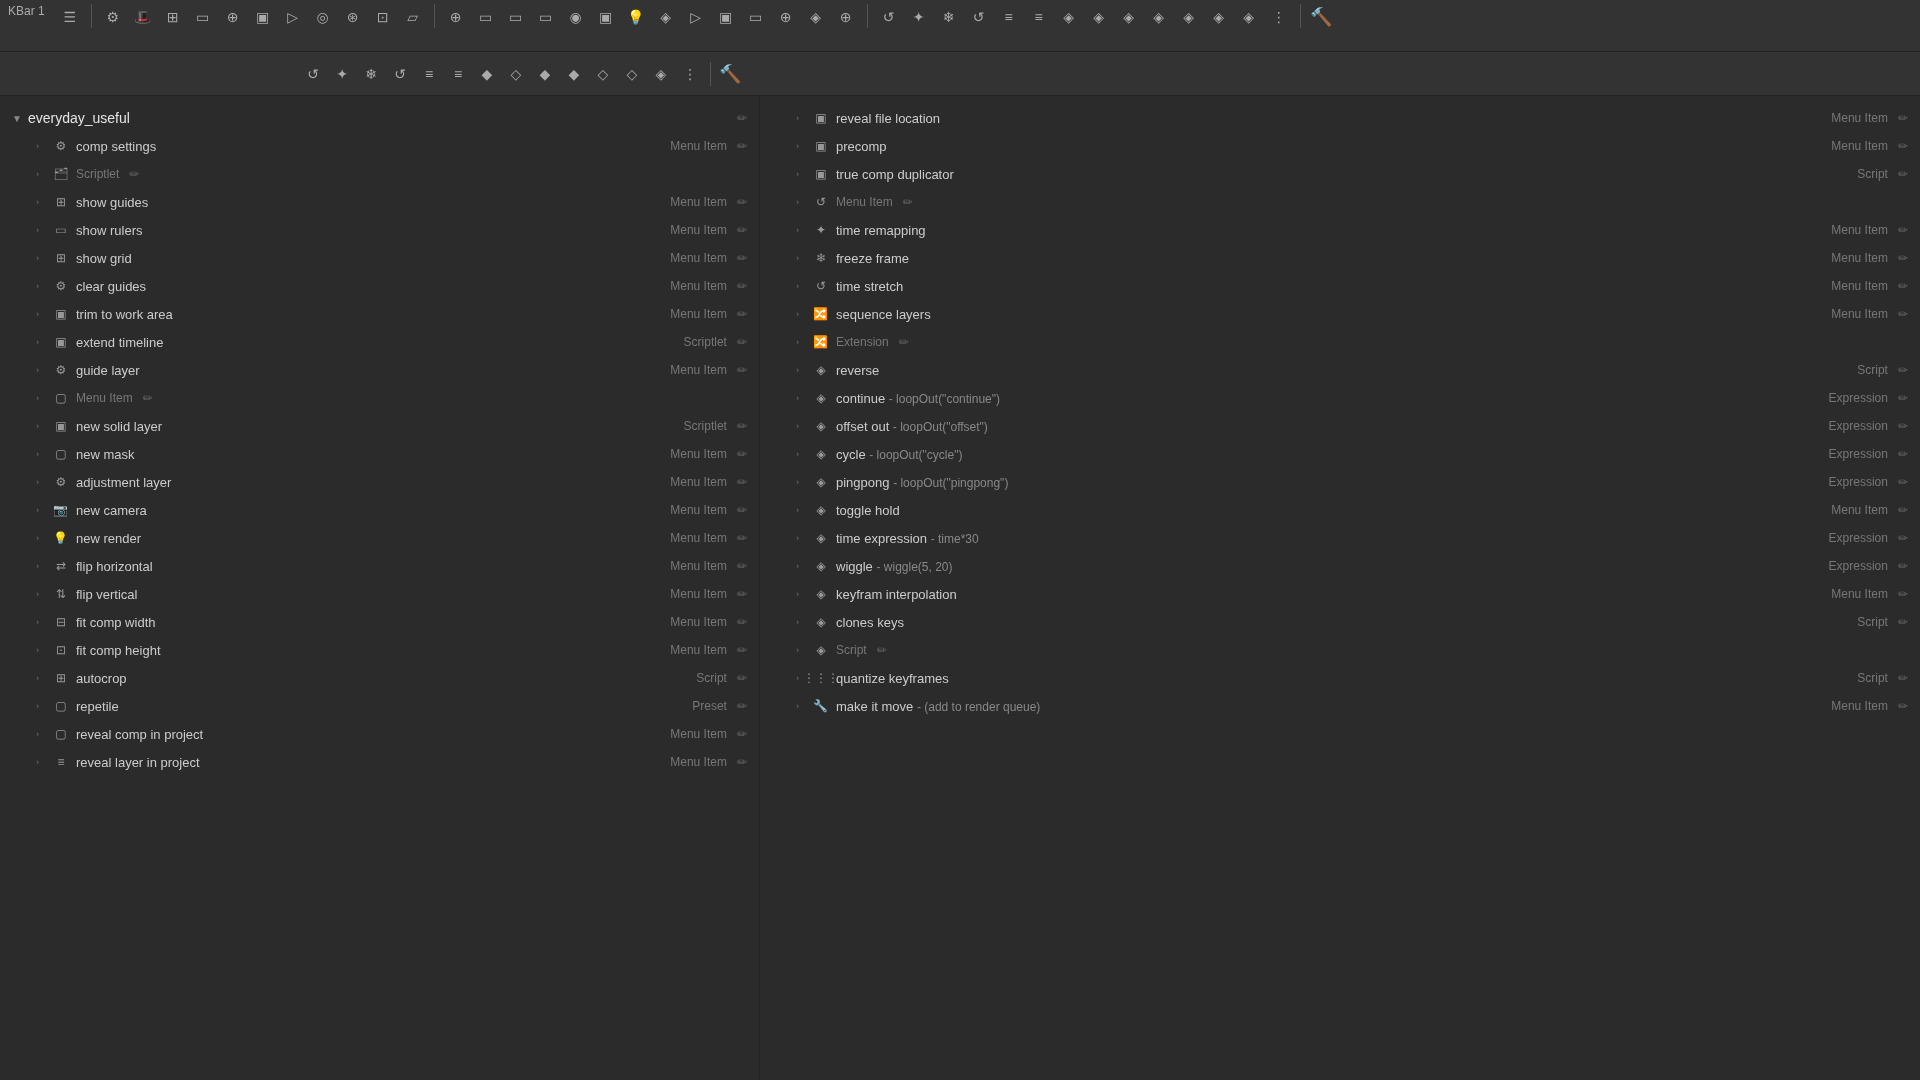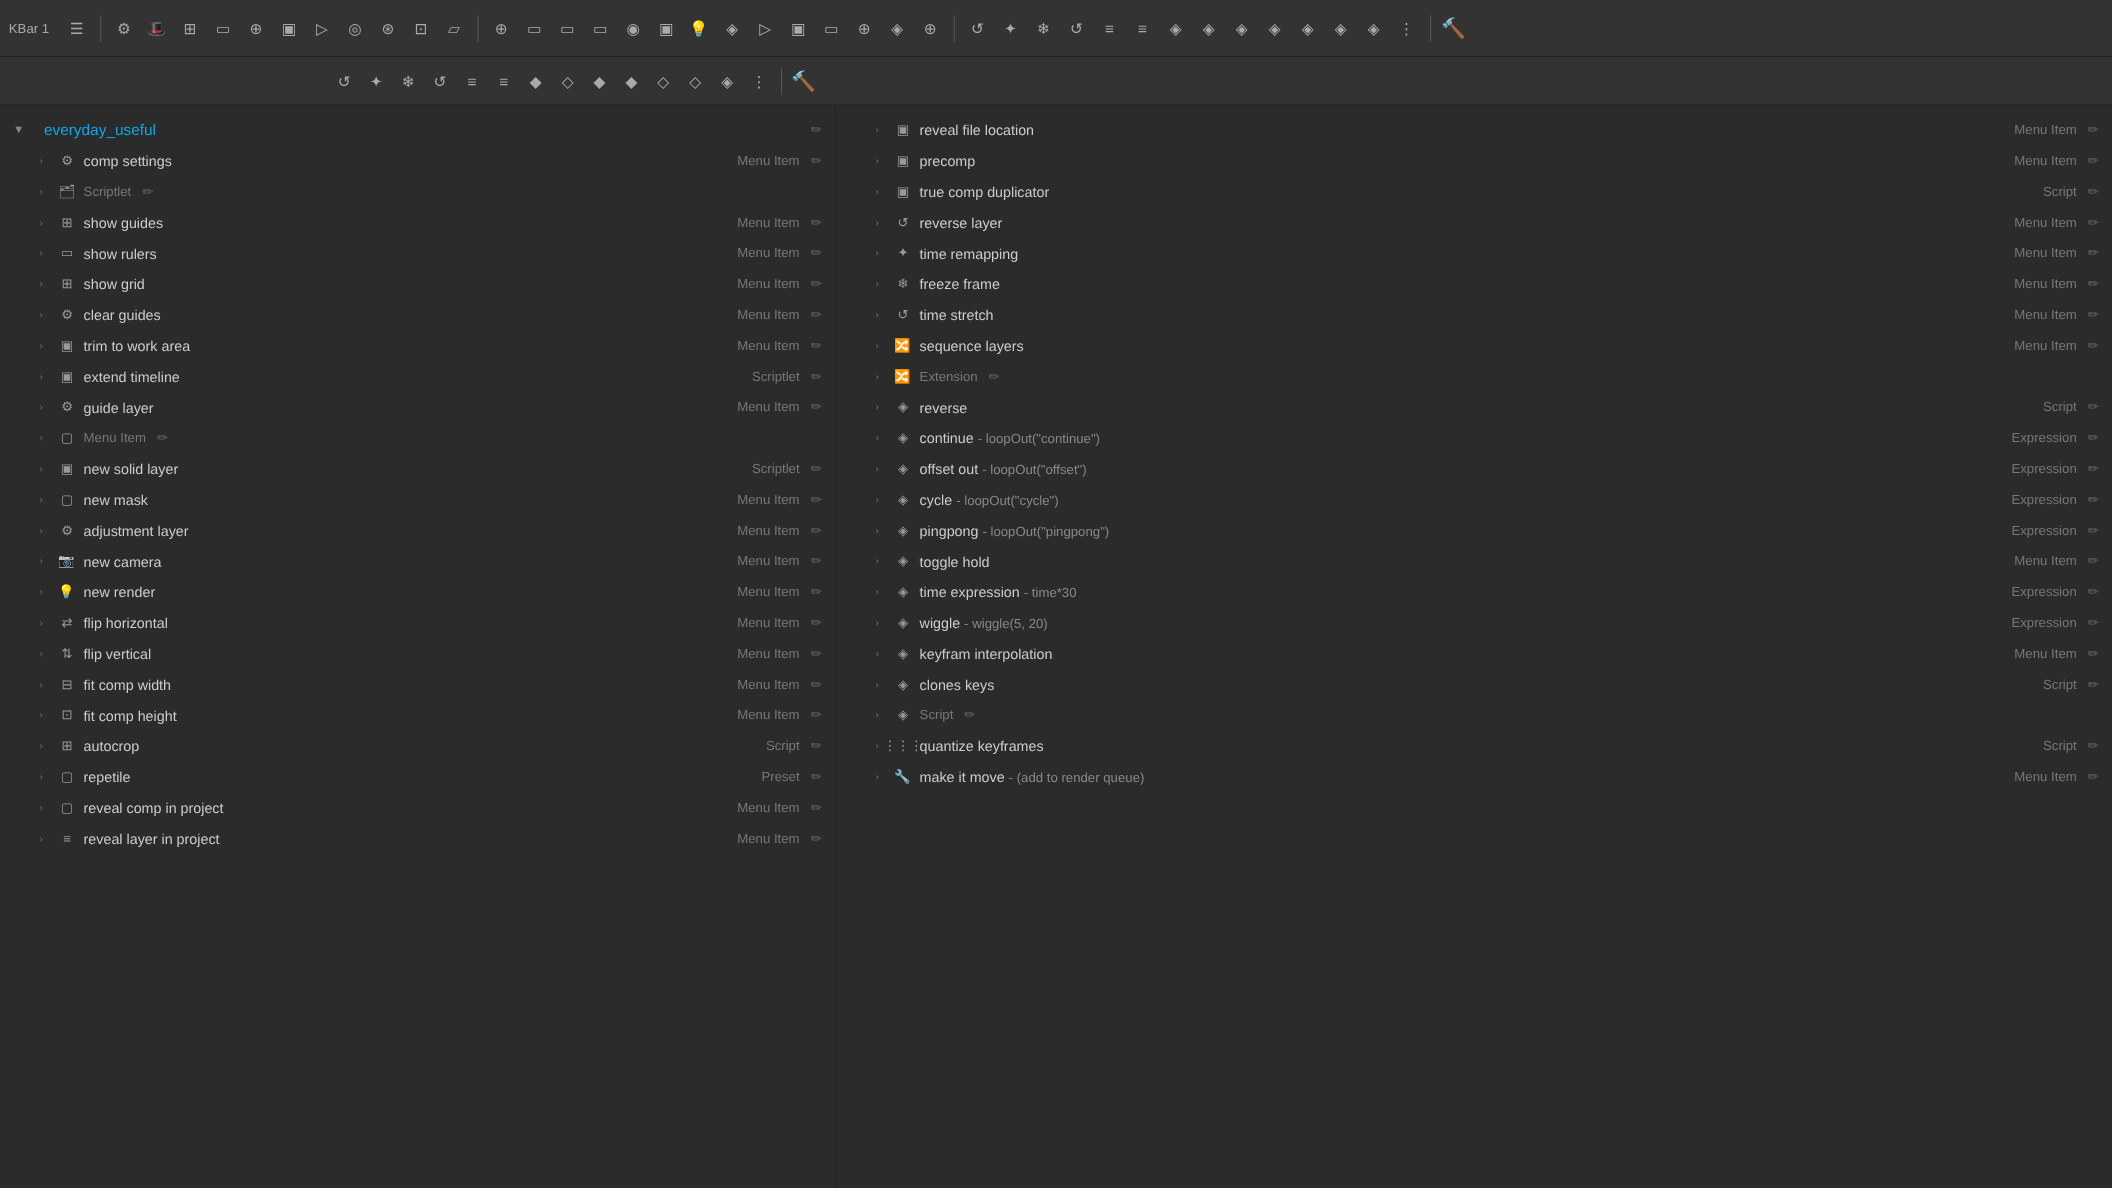--- a/index.html
+++ b/index.html
@@ -12,21 +12,21 @@
       height: 1080px;
       overflow: hidden;
     }
 
     
     .toolbar-top {
       background-color: #333333;
       border-bottom: 1px solid #222;
       padding: 4px 8px;
       display: flex;
-      align-items: center;
+      align-items: flex-start;
       gap: 4px;
       height: 52px;
     }
     .toolbar-title {
       color: #aaa;
       font-size: 12px;
       margin-right: 8px;
     }
     .toolbar-icon {
       width: 26px;
@@ -84,25 +84,24 @@
       align-items: center;
       padding: 6px 12px;
       cursor: pointer;
       gap: 6px;
     }
     .group-header .chevron {
       color: #888;
       font-size: 10px;
     }
     .group-header .group-name {
-      color: #0ea5e9;
+      color: #e5e5e5;
       font-size: 14px;
       font-weight: 500;
       flex: 1;
-      margin-left: 12px;
     }
     .group-header .edit-icon {
       color: #777;
       font-size: 12px;
       cursor: pointer;
     }
 
     
     .menu-row {
       display: flex;
@@ -411,21 +410,20 @@
         <div class="menu-row">
     <span class="row-chevron">›</span>
     <span class="row-icon">▣</span>
     <span class="row-label">true comp duplicator</span>
     <span class="row-type">Script</span>
     <span class="row-edit pencil-icon"></span>
   </div>
         <div class="menu-row">
     <span class="row-chevron">›</span>
     <span class="row-icon">↺</span>
-    <span class="row-label">reverse layer</span>
     <span class="row-type">Menu Item</span>
     <span class="row-edit pencil-icon"></span>
   </div>
         <div class="menu-row">
     <span class="row-chevron">›</span>
     <span class="row-icon">✦</span>
     <span class="row-label">time remapping</span>
     <span class="row-type">Menu Item</span>
     <span class="row-edit pencil-icon"></span>
   </div>

